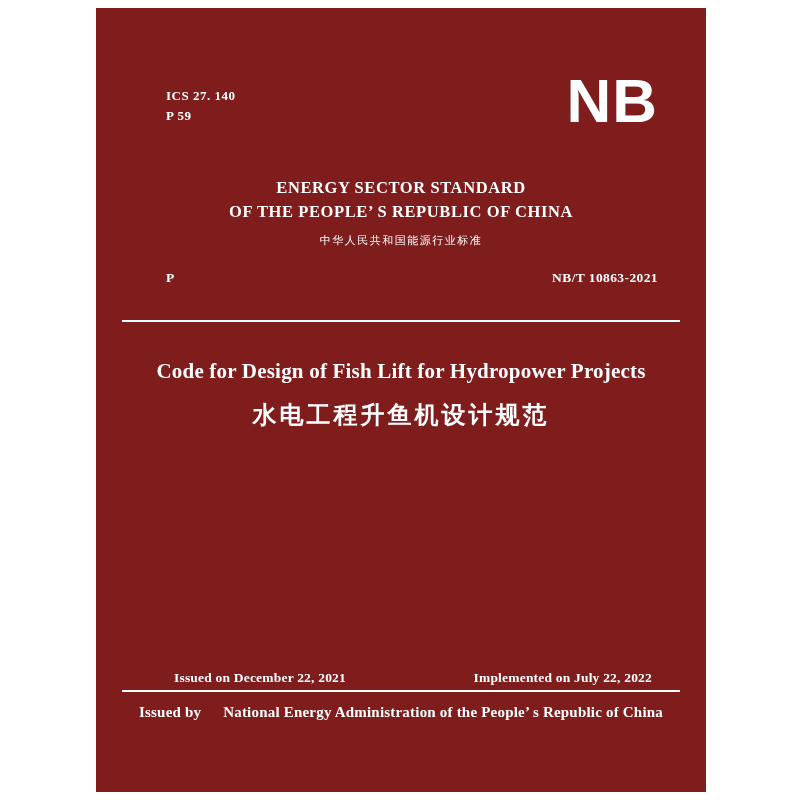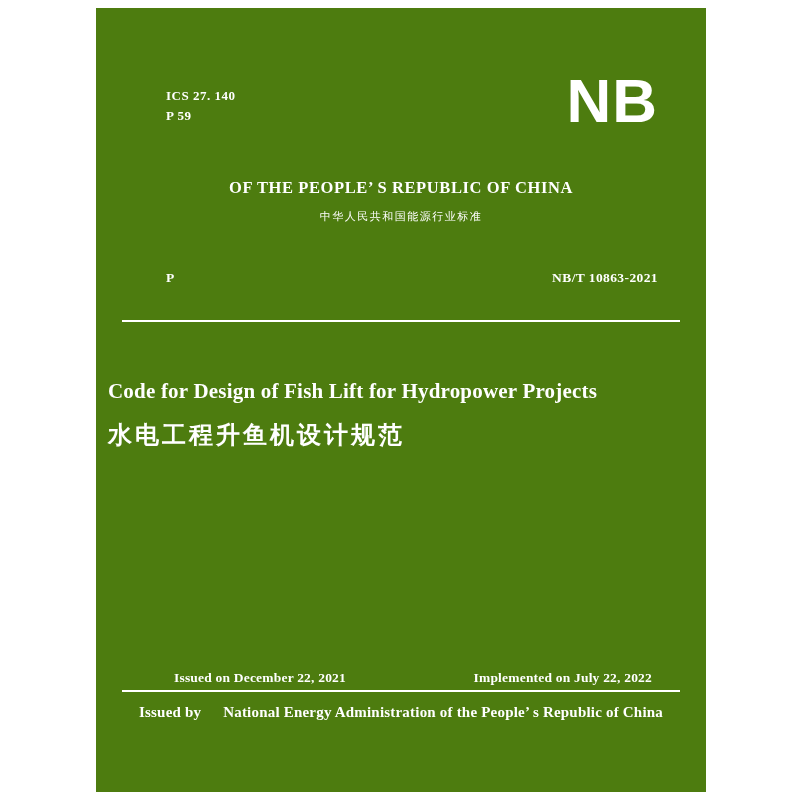--- a/index.html
+++ b/index.html
@@ -18,21 +18,21 @@
     background: #ffffff;
     overflow: hidden;
   }
 
   .cover {
     position: absolute;
     left: 96px;
     top: 8px;
     width: 610px;
     height: 784px;
-    background: #4d7c0f;
+    background: #7f1d1d;
     color: #ffffff;
     box-sizing: border-box;
   }
 
   
   .ics-block {
     position: absolute;
     left: 70px;
     top: 78px;
     font-family: "Liberation Serif", serif;
@@ -98,24 +98,24 @@
     right: 26px;
     height: 2px;
     background: #ffffff;
   }
 
   .rule-top { top: 312px; }
   .rule-bottom { top: 682px; }
 
   .title-block {
     position: absolute;
-    left: 12px;
+    left: 0;
     right: 0;
     top: 348px;
-    margin-top: 20px;
+    text-align: center;
   }
 
   .title-en {
     font-family: "Liberation Serif", serif;
     font-weight: bold;
     font-size: 21px;
     letter-spacing: 0.2px;
     line-height: 30px;
   }
 
@@ -164,20 +164,21 @@
   <div class="cover">
 
     <div class="ics-block">
       <div>ICS 27. 140</div>
       <div>P 59</div>
     </div>
 
     <div class="nb-logo">NB</div>
 
     <div class="org-block">
+      <div class="org-en1">ENERGY SECTOR STANDARD</div>
       <div class="org-en2">OF THE PEOPLE’ S REPUBLIC OF CHINA</div>
       <div class="org-cn">中华人民共和国能源行业标准</div>
     </div>
 
     <div class="code-row">
       <span>P</span>
       <span>NB/T 10863-2021</span>
     </div>
 
     <div class="rule rule-top"></div>

